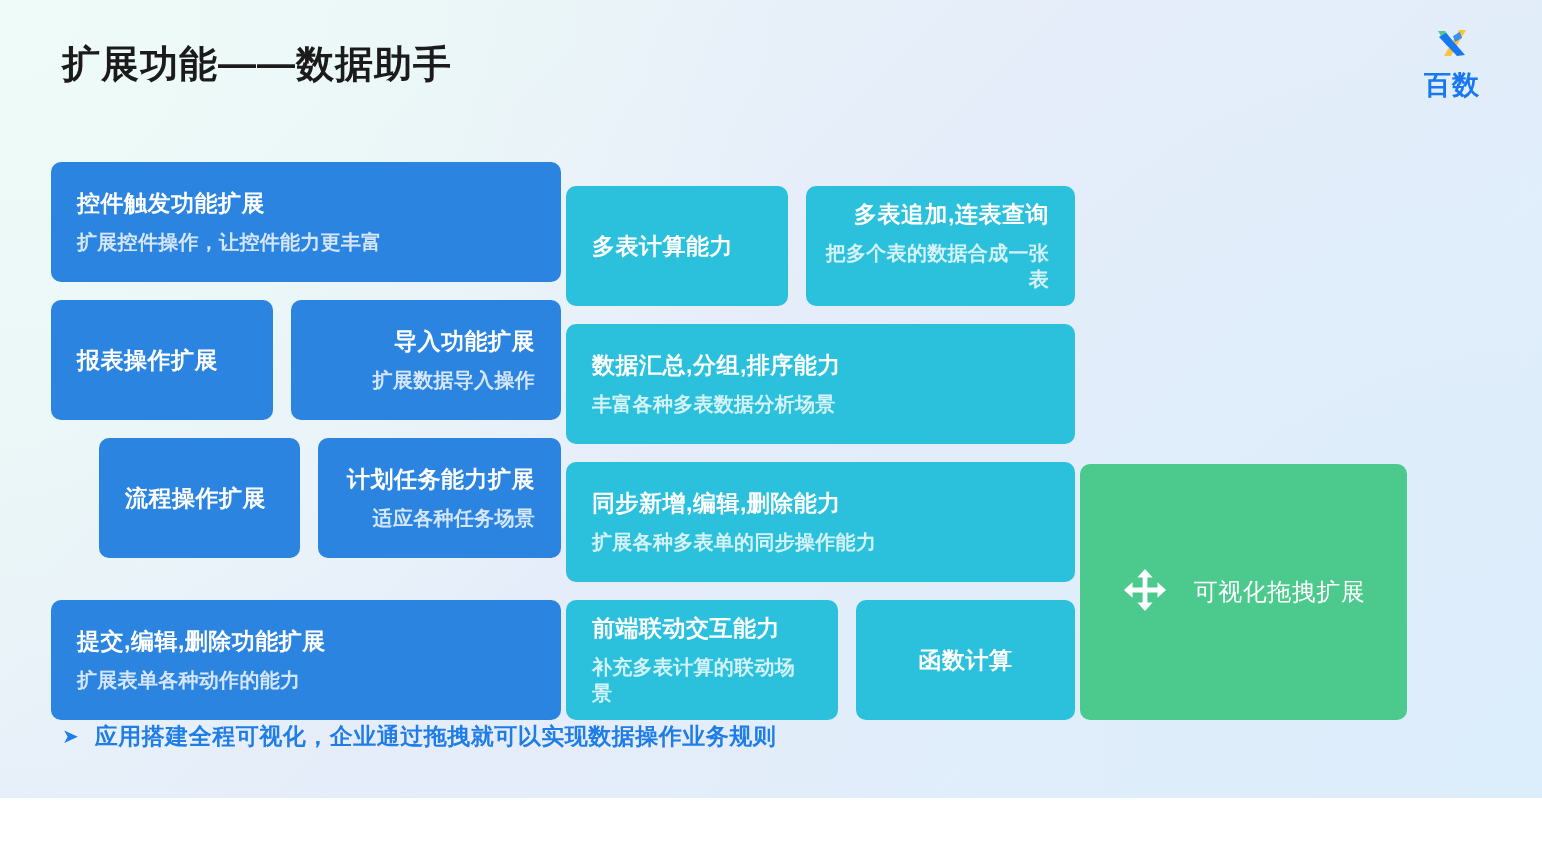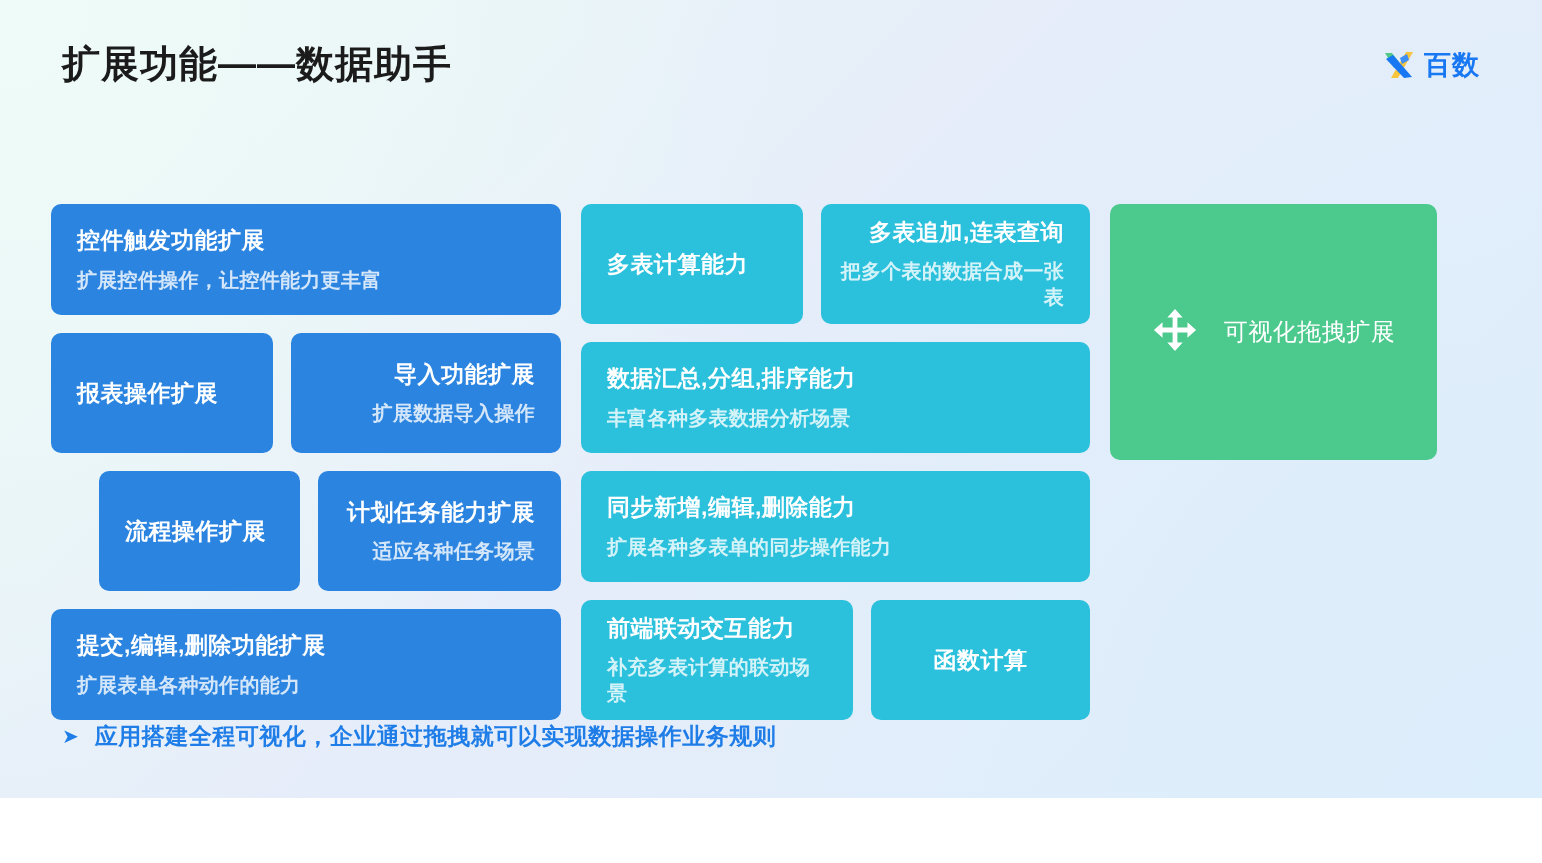--- a/index.html
+++ b/index.html
@@ -40,20 +40,21 @@
     font-weight: 700;
     color: #1b1b1b;
     letter-spacing: 1px;
     line-height: 1.1;
     white-space: nowrap;
   }
   .brand {
     display: flex;
     align-items: center;
     gap: 8px;
+    flex-direction: column;
   }
   .brand-mark {
     width: 34px;
     height: 32px;
     flex: 0 0 auto;
   }
   .brand-name {
     font-size: 27px;
     font-weight: 700;
     color: #1877f2;
@@ -62,21 +63,22 @@
   }
 
   
   .board {
     position: absolute;
     left: 51px;
     top: 204px;
     width: 1440px;
     height: 516px;
     display: flex;
-    gap: 20px;
+    gap: 5px;
+    align-items: flex-end;
   }
   .col-blue   { width: 510px; display: flex; flex-direction: column; gap: 18px; }
   .col-cyan   { width: 509px; display: flex; flex-direction: column; gap: 18px; }
   .col-green  { width: 327px; display: flex; flex-direction: column; gap: 18px; }
 
   .row { display: flex; gap: 18px; }
 
   .card {
     border-radius: 10px;
     box-sizing: border-box;
@@ -110,21 +112,21 @@
   
   .pad-left   { padding: 0 26px; align-items: flex-start; text-align: left; }
   .pad-right  { padding: 0 26px; align-items: flex-end;  text-align: right; }
   .pad-center { padding: 0 18px; align-items: center;    text-align: center; }
 
   .c-trigger { height: 120px; }
   .c-report  { width: 222px; height: 120px; }
   .c-import  { width: 270px; height: 120px; }
   .c-flow    { width: 222px; height: 120px; margin-left: 48px; }
   .c-plan    { width: 270px; height: 120px; }
-  .c-submit  { height: 120px; }
+  .c-submit  { height: 120px; margin-top: 24px; }
 
   .c-multicalc { width: 222px; height: 120px; }
   .c-append    { width: 269px; height: 120px; padding-left: 12px; }
   .c-summary   { height: 120px; }
   .c-sync      { height: 120px; }
   .c-front     { width: 272px; height: 120px; }
   .c-func      { width: 219px; height: 120px; }
 
   .c-drag   { height: 256px; }
   .c-formop { width: 155px; height: 242px; }

